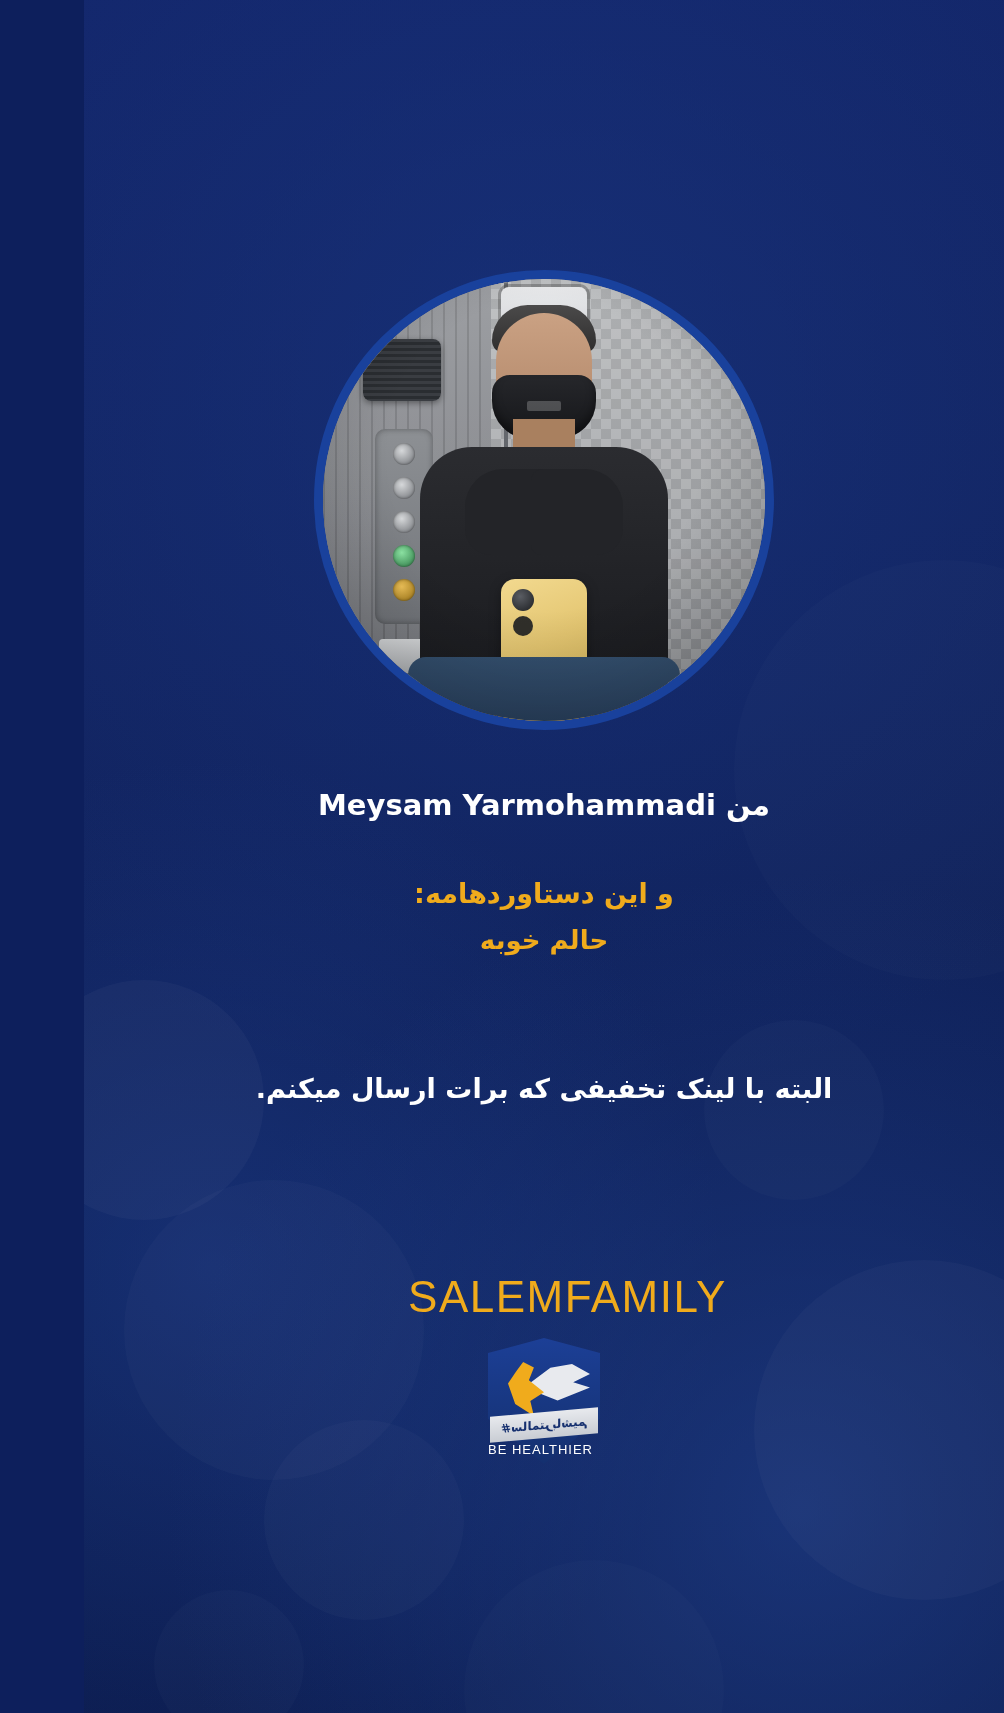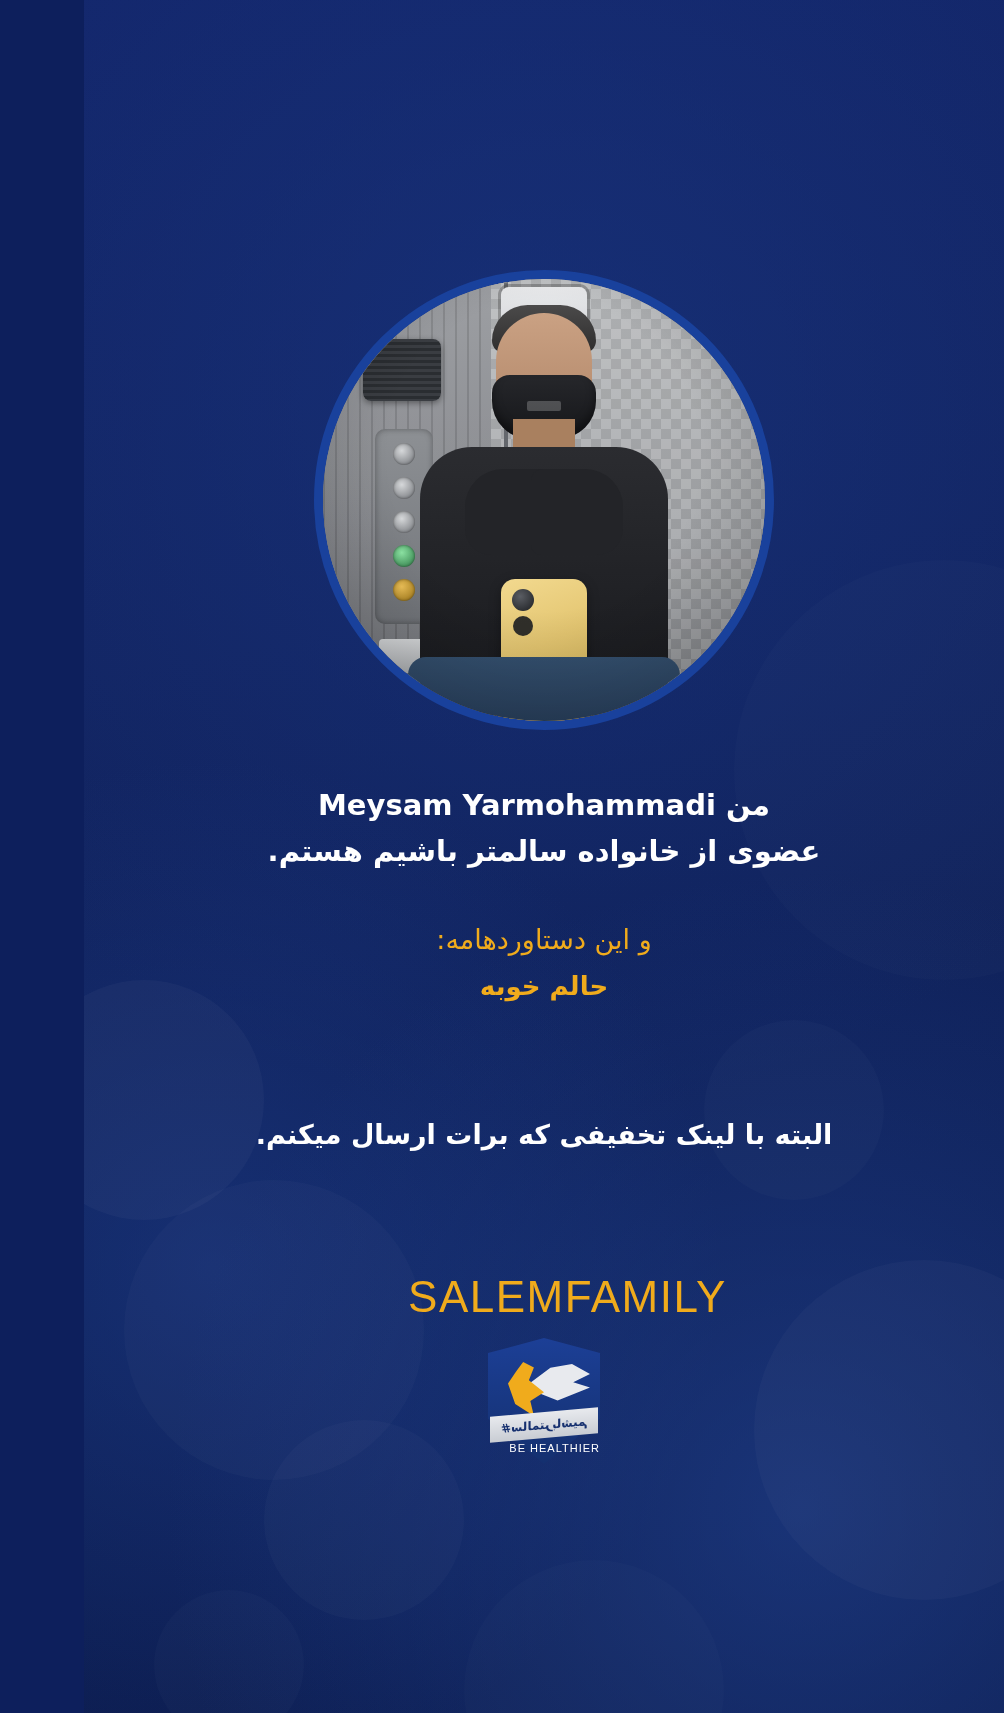--- a/index.html
+++ b/index.html
@@ -265,21 +265,21 @@
     font-size: 29px;
     line-height: 46px;
     margin: 0;
   }
   .intro .name {
     direction: ltr;
     unicode-bidi: isolate;
   }
   .ach-head {
     color: #f0ab1c;
-    font-weight: 400;
+    font-weight: 700;
     font-size: 27px;
     line-height: 40px;
     margin: 46px 0 0 0;
   }
   .ach-item {
     color: #f0ab1c;
     font-weight: 700;
     font-size: 26px;
     line-height: 52px;
     margin: 0;
@@ -339,24 +339,24 @@
     display: flex; align-items: center; justify-content: center;
   }
   .logo .banner span {
     color: #16306f;
     font-size: 12px;
     font-weight: 700;
     transform: scaleX(-1);
   }
   .logo .tagline {
     position: absolute; left: 0; right: 0; top: 104px;
-    text-align: right;
+    text-align: left;
     color: #ffffff;
     font-family: "Liberation Sans", sans-serif;
-    font-size: 11px;
+    font-size: 13px;
     letter-spacing: 1px;
   }
 </style>
 </head>
 <body>
 
 <div class="poster">
 
   <div class="bokeh b1"></div>
   <div class="bokeh b2"></div>
@@ -408,21 +408,20 @@
         <div class="photo-shade"></div>
       </div>
     </div>
   </div>
 
   <div class="text-block">
     <p class="intro">
       <span>من</span>
       <span class="name">Meysam  Yarmohammadi</span>
       <br>
-      <span>عضوی از خانواده سالمتر باشیم هستم.</span>
     </p>
 
     <p class="ach-head">و این دستاوردهامه:</p>
     <p class="ach-item">حالم خوبه</p>
 
     <p class="closing">
       <br>
       <span>البته با لینک تخفیفی که برات ارسال میکنم.</span>
     </p>
   </div>

